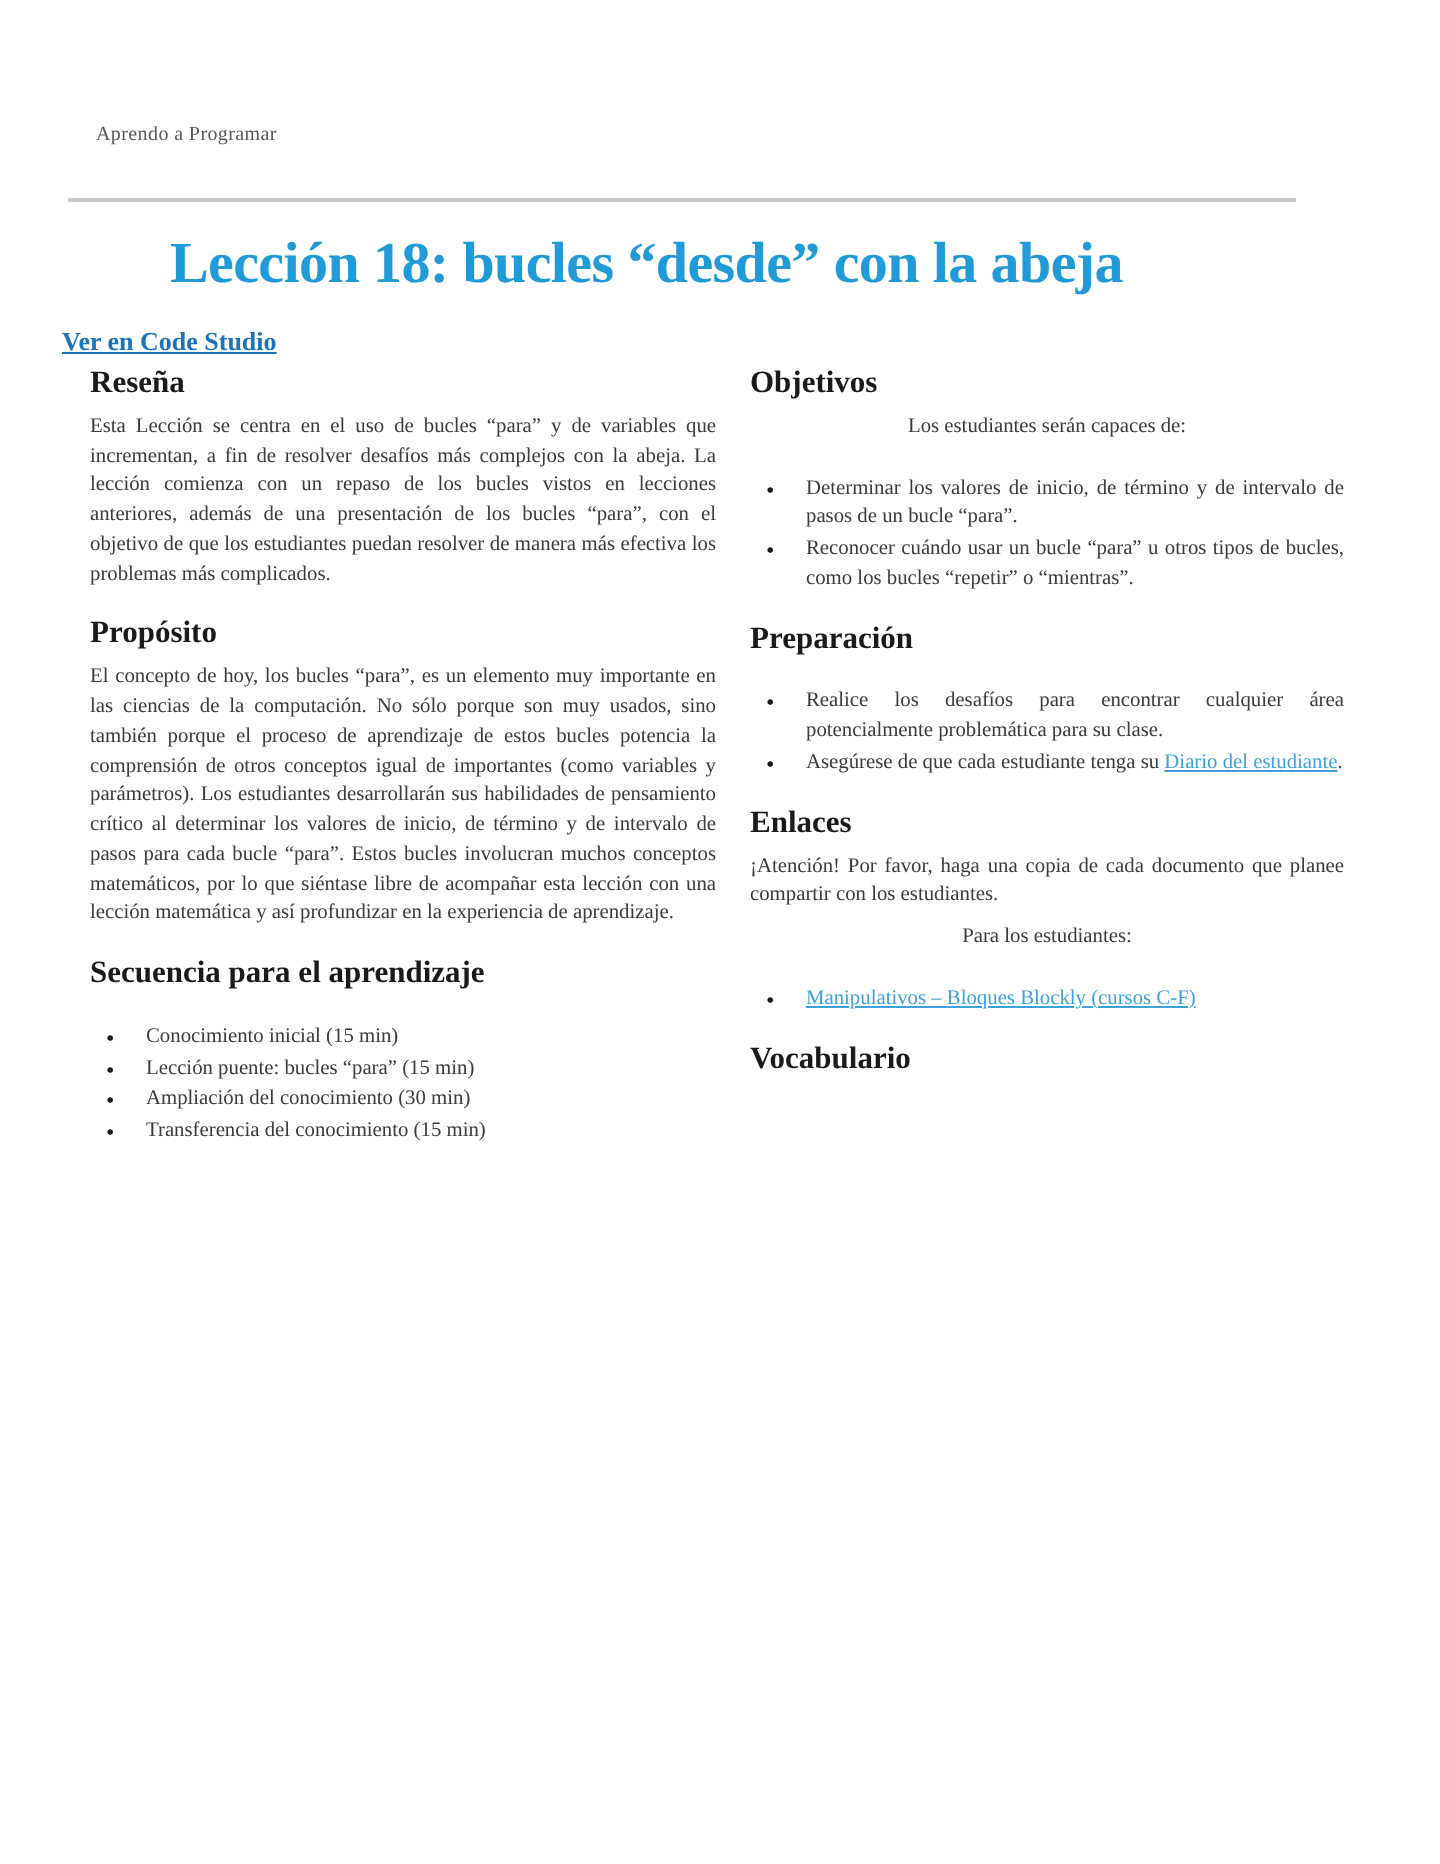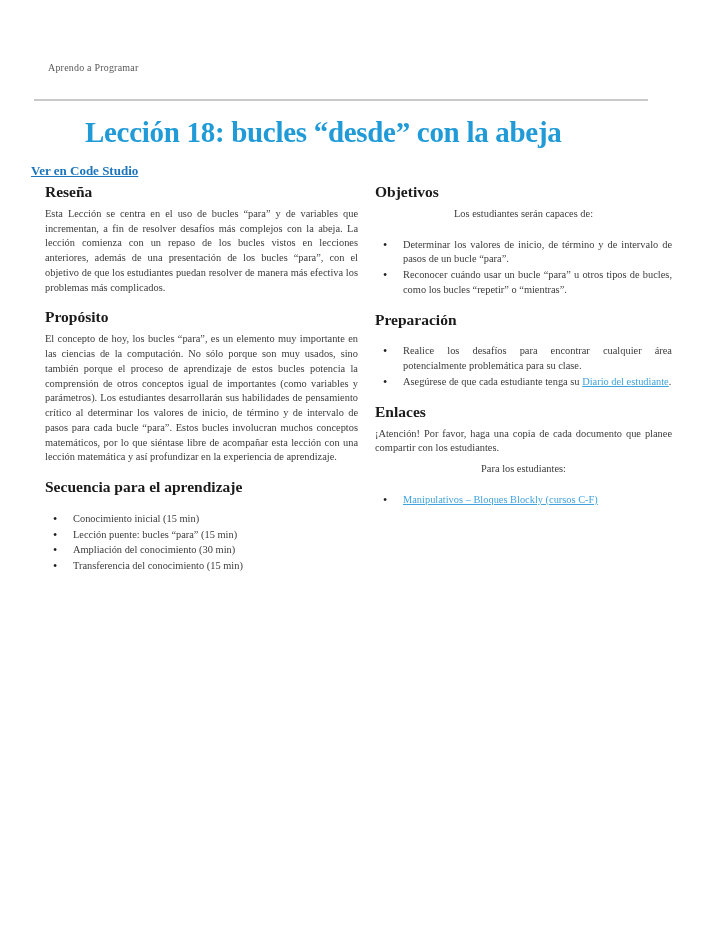--- a/index.html
+++ b/index.html
@@ -118,20 +118,21 @@
         <li><span>Asegúrese de que cada estudiante tenga su </span><a class="inline-link">Diario del estudiante</a><span>.</span></li>
       </ul>
 
       <h2>Enlaces</h2>
       <p>¡Atención! Por favor, haga una copia de cada documento que planee compartir con los estudiantes.</p>
       <p class="plain">Para los estudiantes:</p>
       <ul>
         <li><a class="inline-link">Manipulativos – Bloques Blockly (cursos C-F)</a></li>
       </ul>
 
+      <h2>Vocabulario</h2>
     </div>
 
   </div>
 
   <div class="footer-rule"></div>
 
   <div class="doc-footer">
     <span class="footer-brand"><span>Ideo</span><b>Digital</b></span>
     <span class="footer-page">74</span>
   </div>

